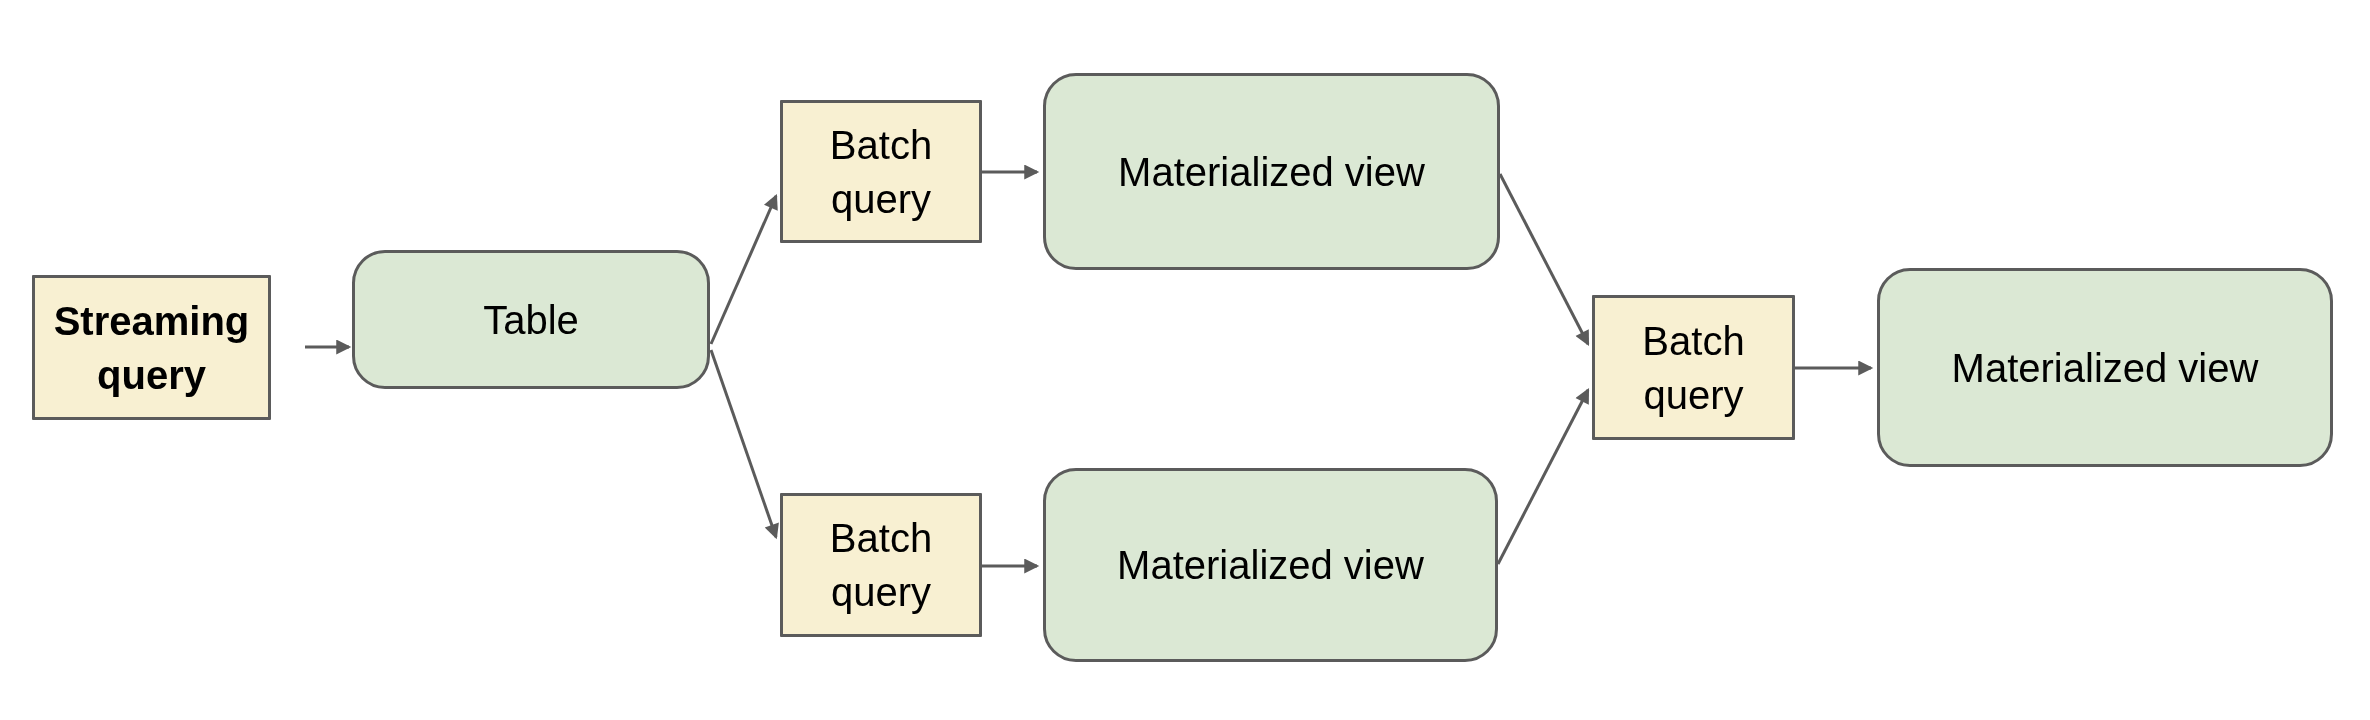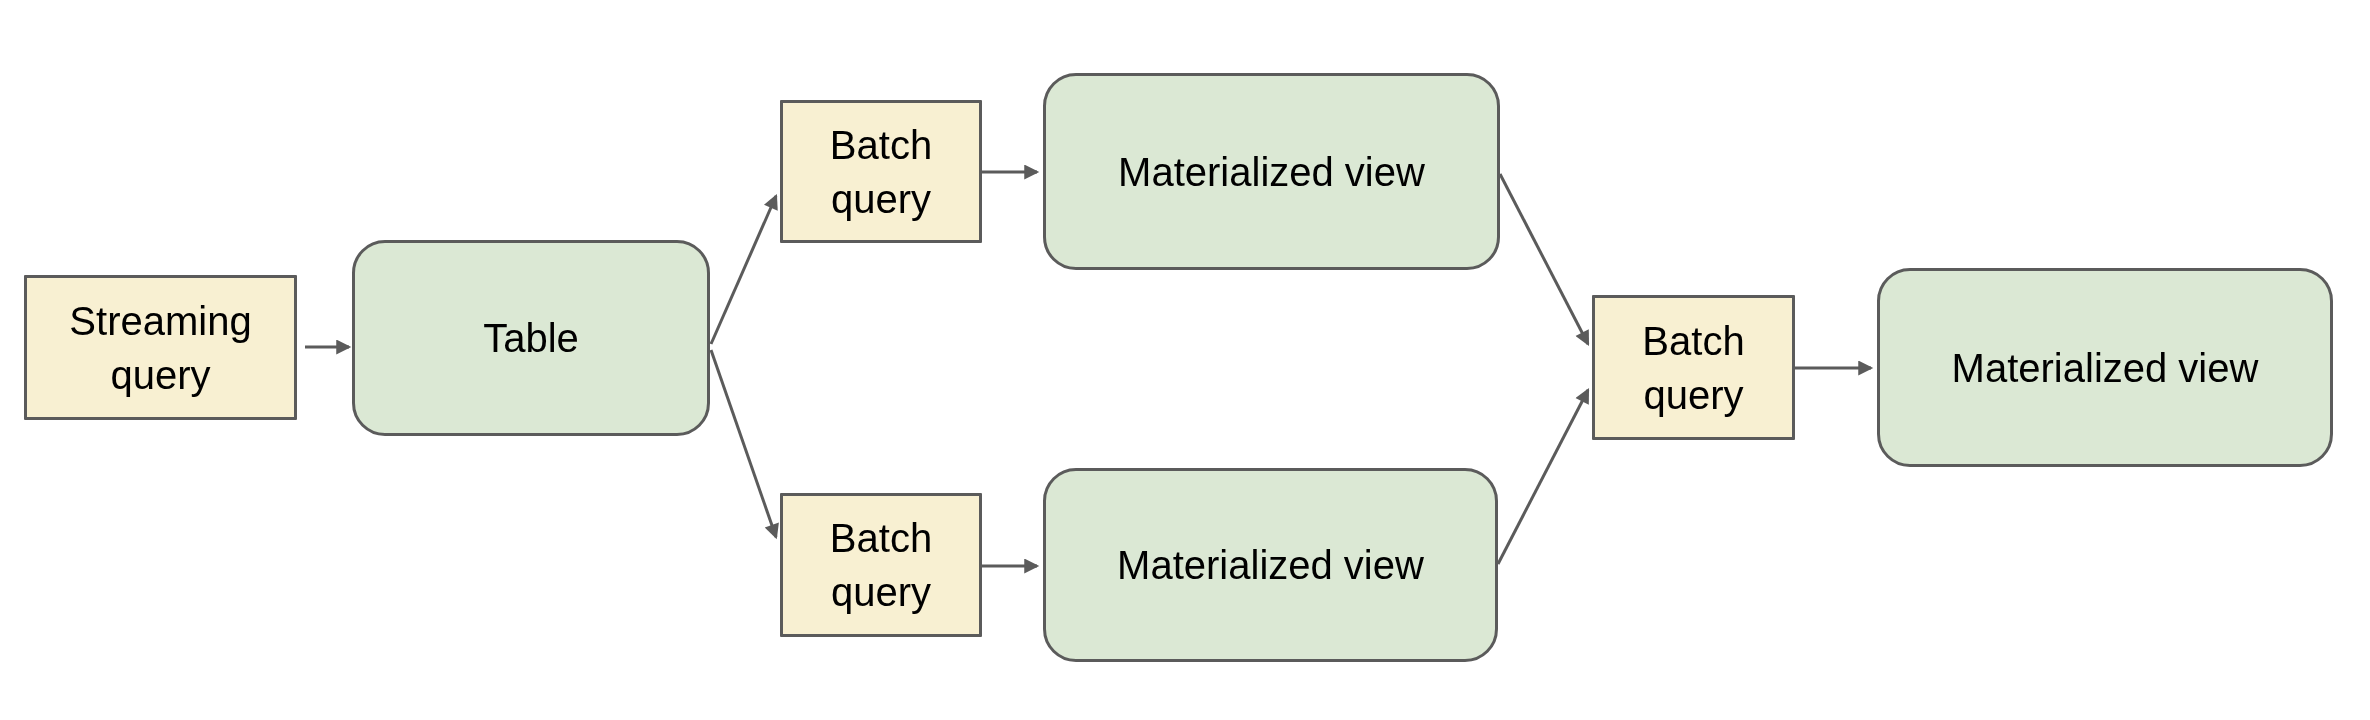--- a/index.html
+++ b/index.html
@@ -46,22 +46,22 @@
   .node.query {
     background: var(--query-fill, #f8f0d2);
     border-radius: 1px;
   }
   .node.view {
     background: var(--view-fill, #dbe8d4);
     border-radius: 33px;
     justify-content: center;
   }
   
-  .n-streaming   { left: 24px;   top: 275px; width: 273px; height: 145px; }
-  .n-table       { left: 352px;  top: 240px; width: 358px; height: 196px; }
+  .n-streaming   { left: 32px;   top: 275px; width: 239px; height: 145px; font-weight: bold; }
+  .n-table       { left: 352px;  top: 250px; width: 358px; height: 139px; }
   .n-batch-top   { left: 780px;  top: 100px; width: 202px; height: 143px; }
   .n-mv-top      { left: 1043px; top: 73px;  width: 457px; height: 197px; }
   .n-batch-bot   { left: 780px;  top: 493px; width: 202px; height: 144px; }
   .n-mv-bot      { left: 1043px; top: 468px; width: 455px; height: 194px; }
   .n-batch-right { left: 1592px; top: 295px; width: 203px; height: 145px; }
   .n-mv-final    { left: 1877px; top: 268px; width: 456px; height: 199px; }
 </style>
 </head>
 <body>
 

